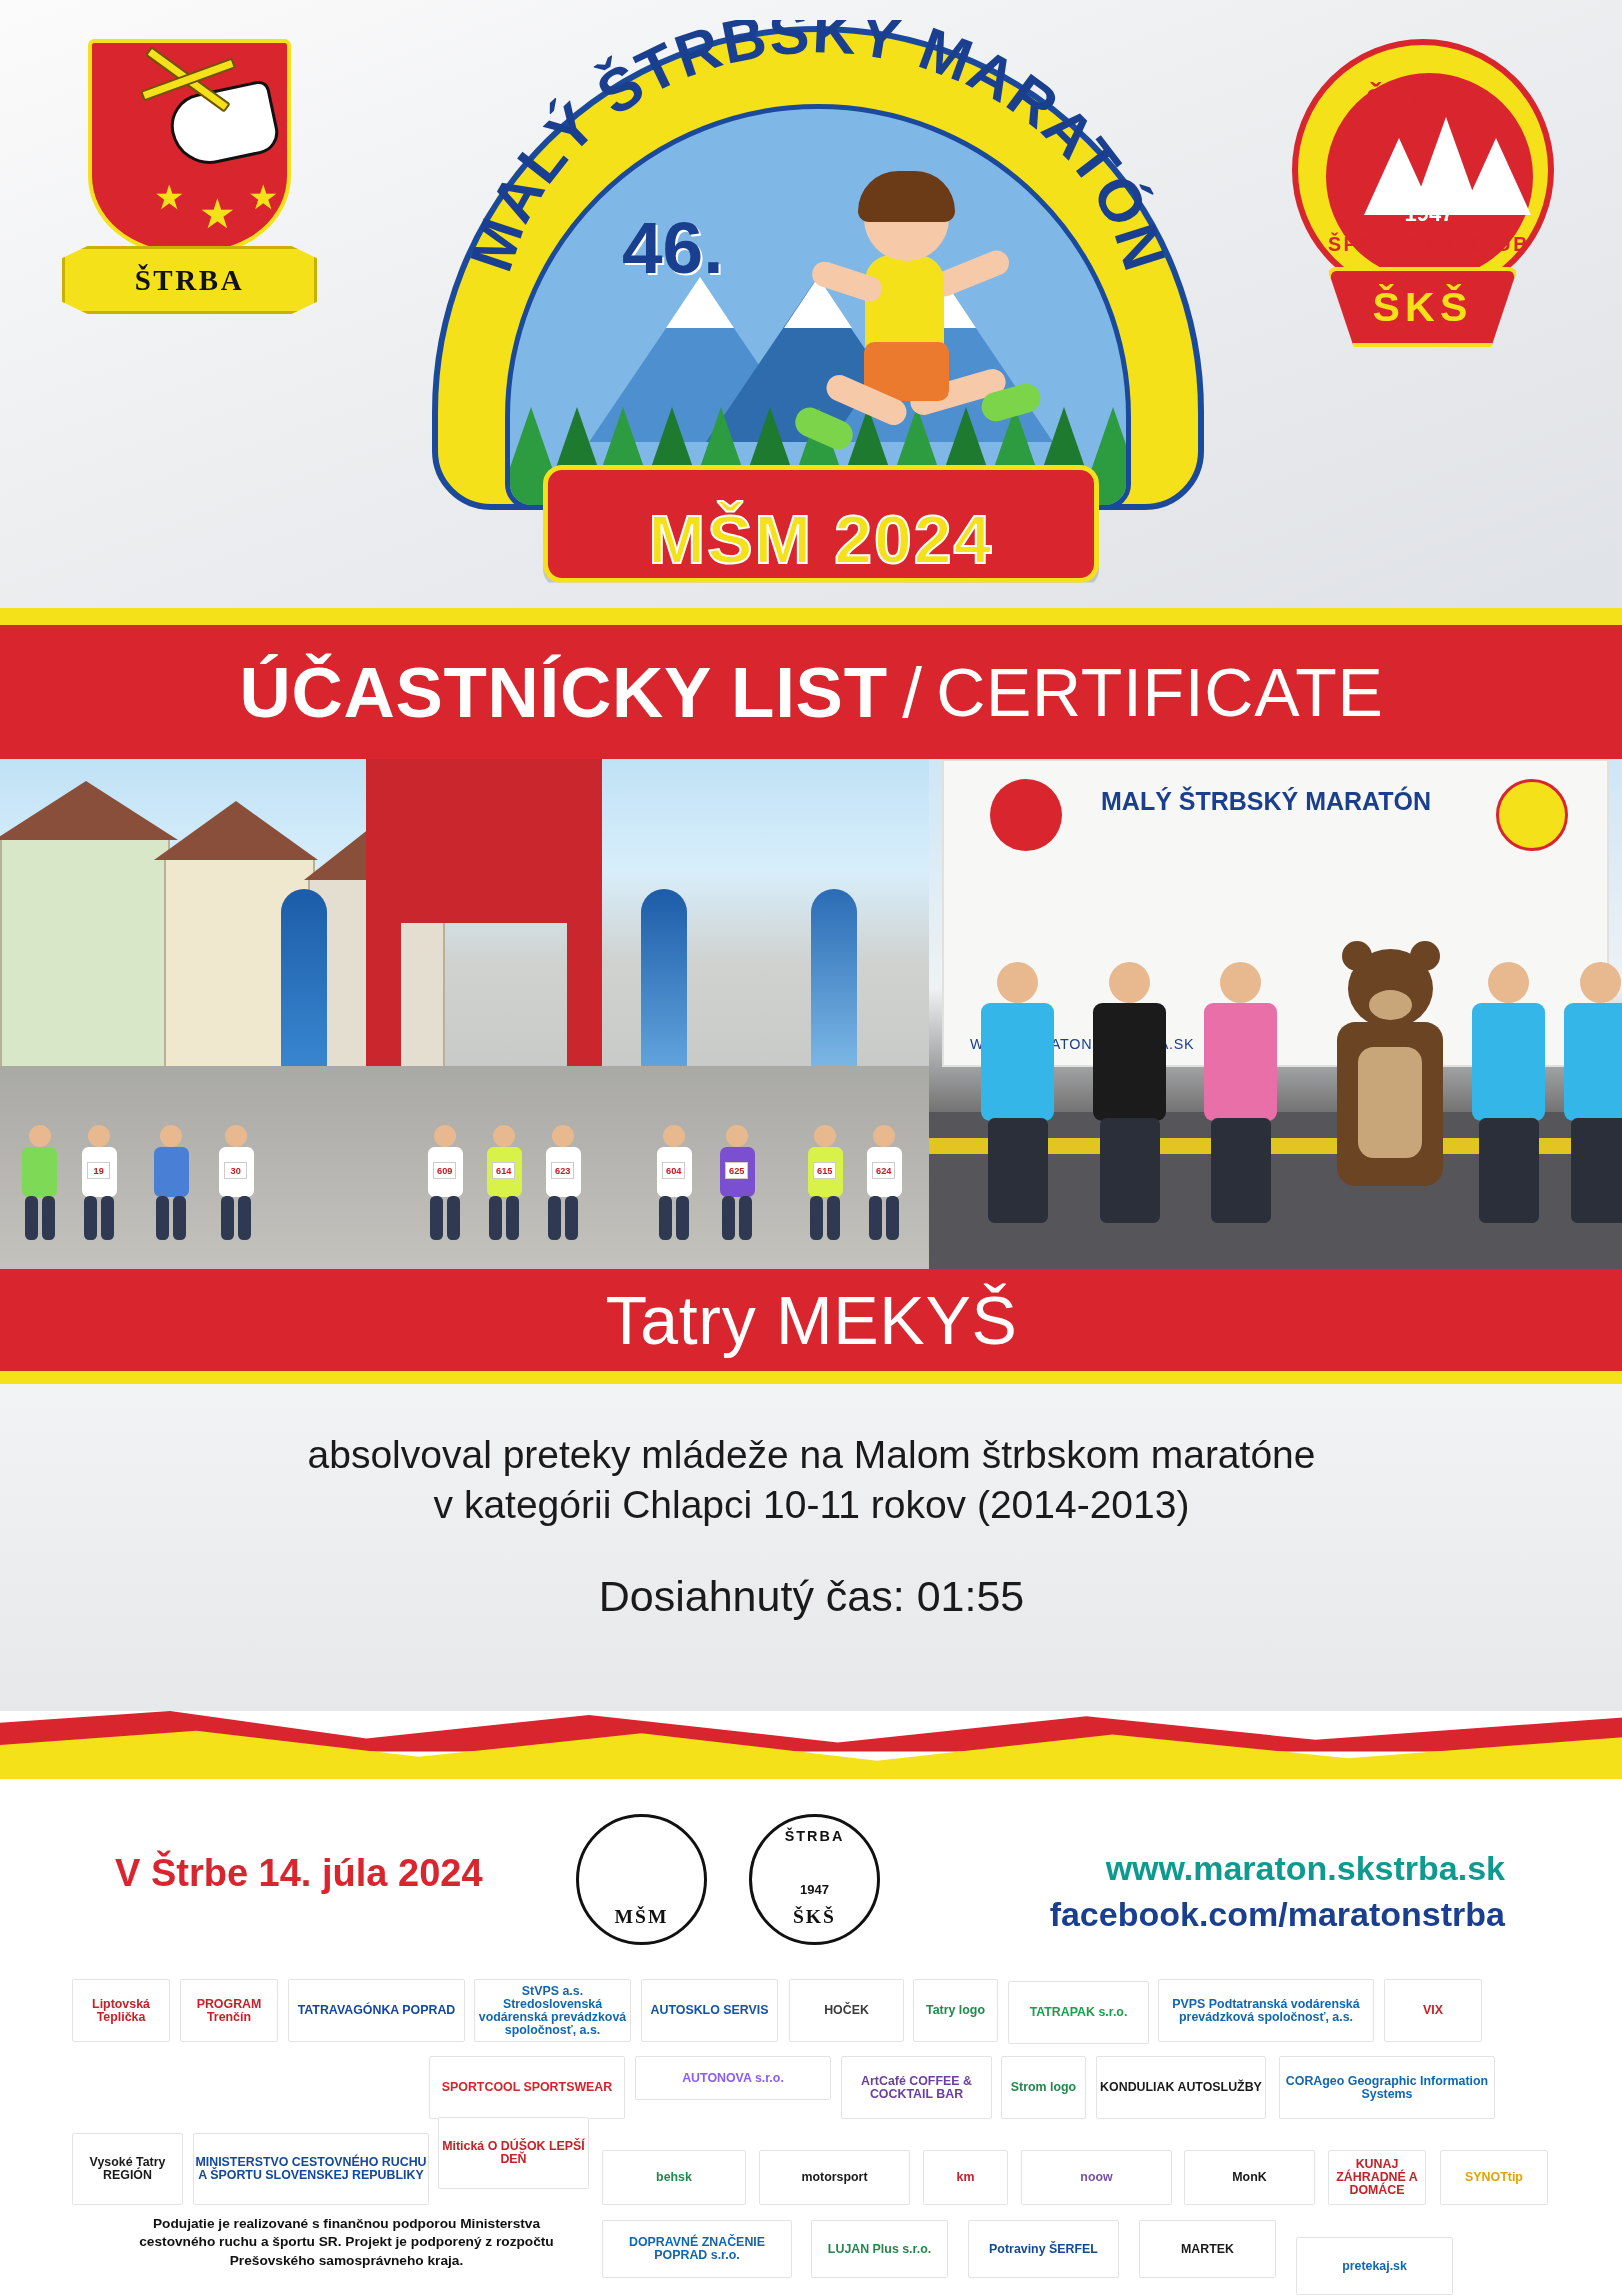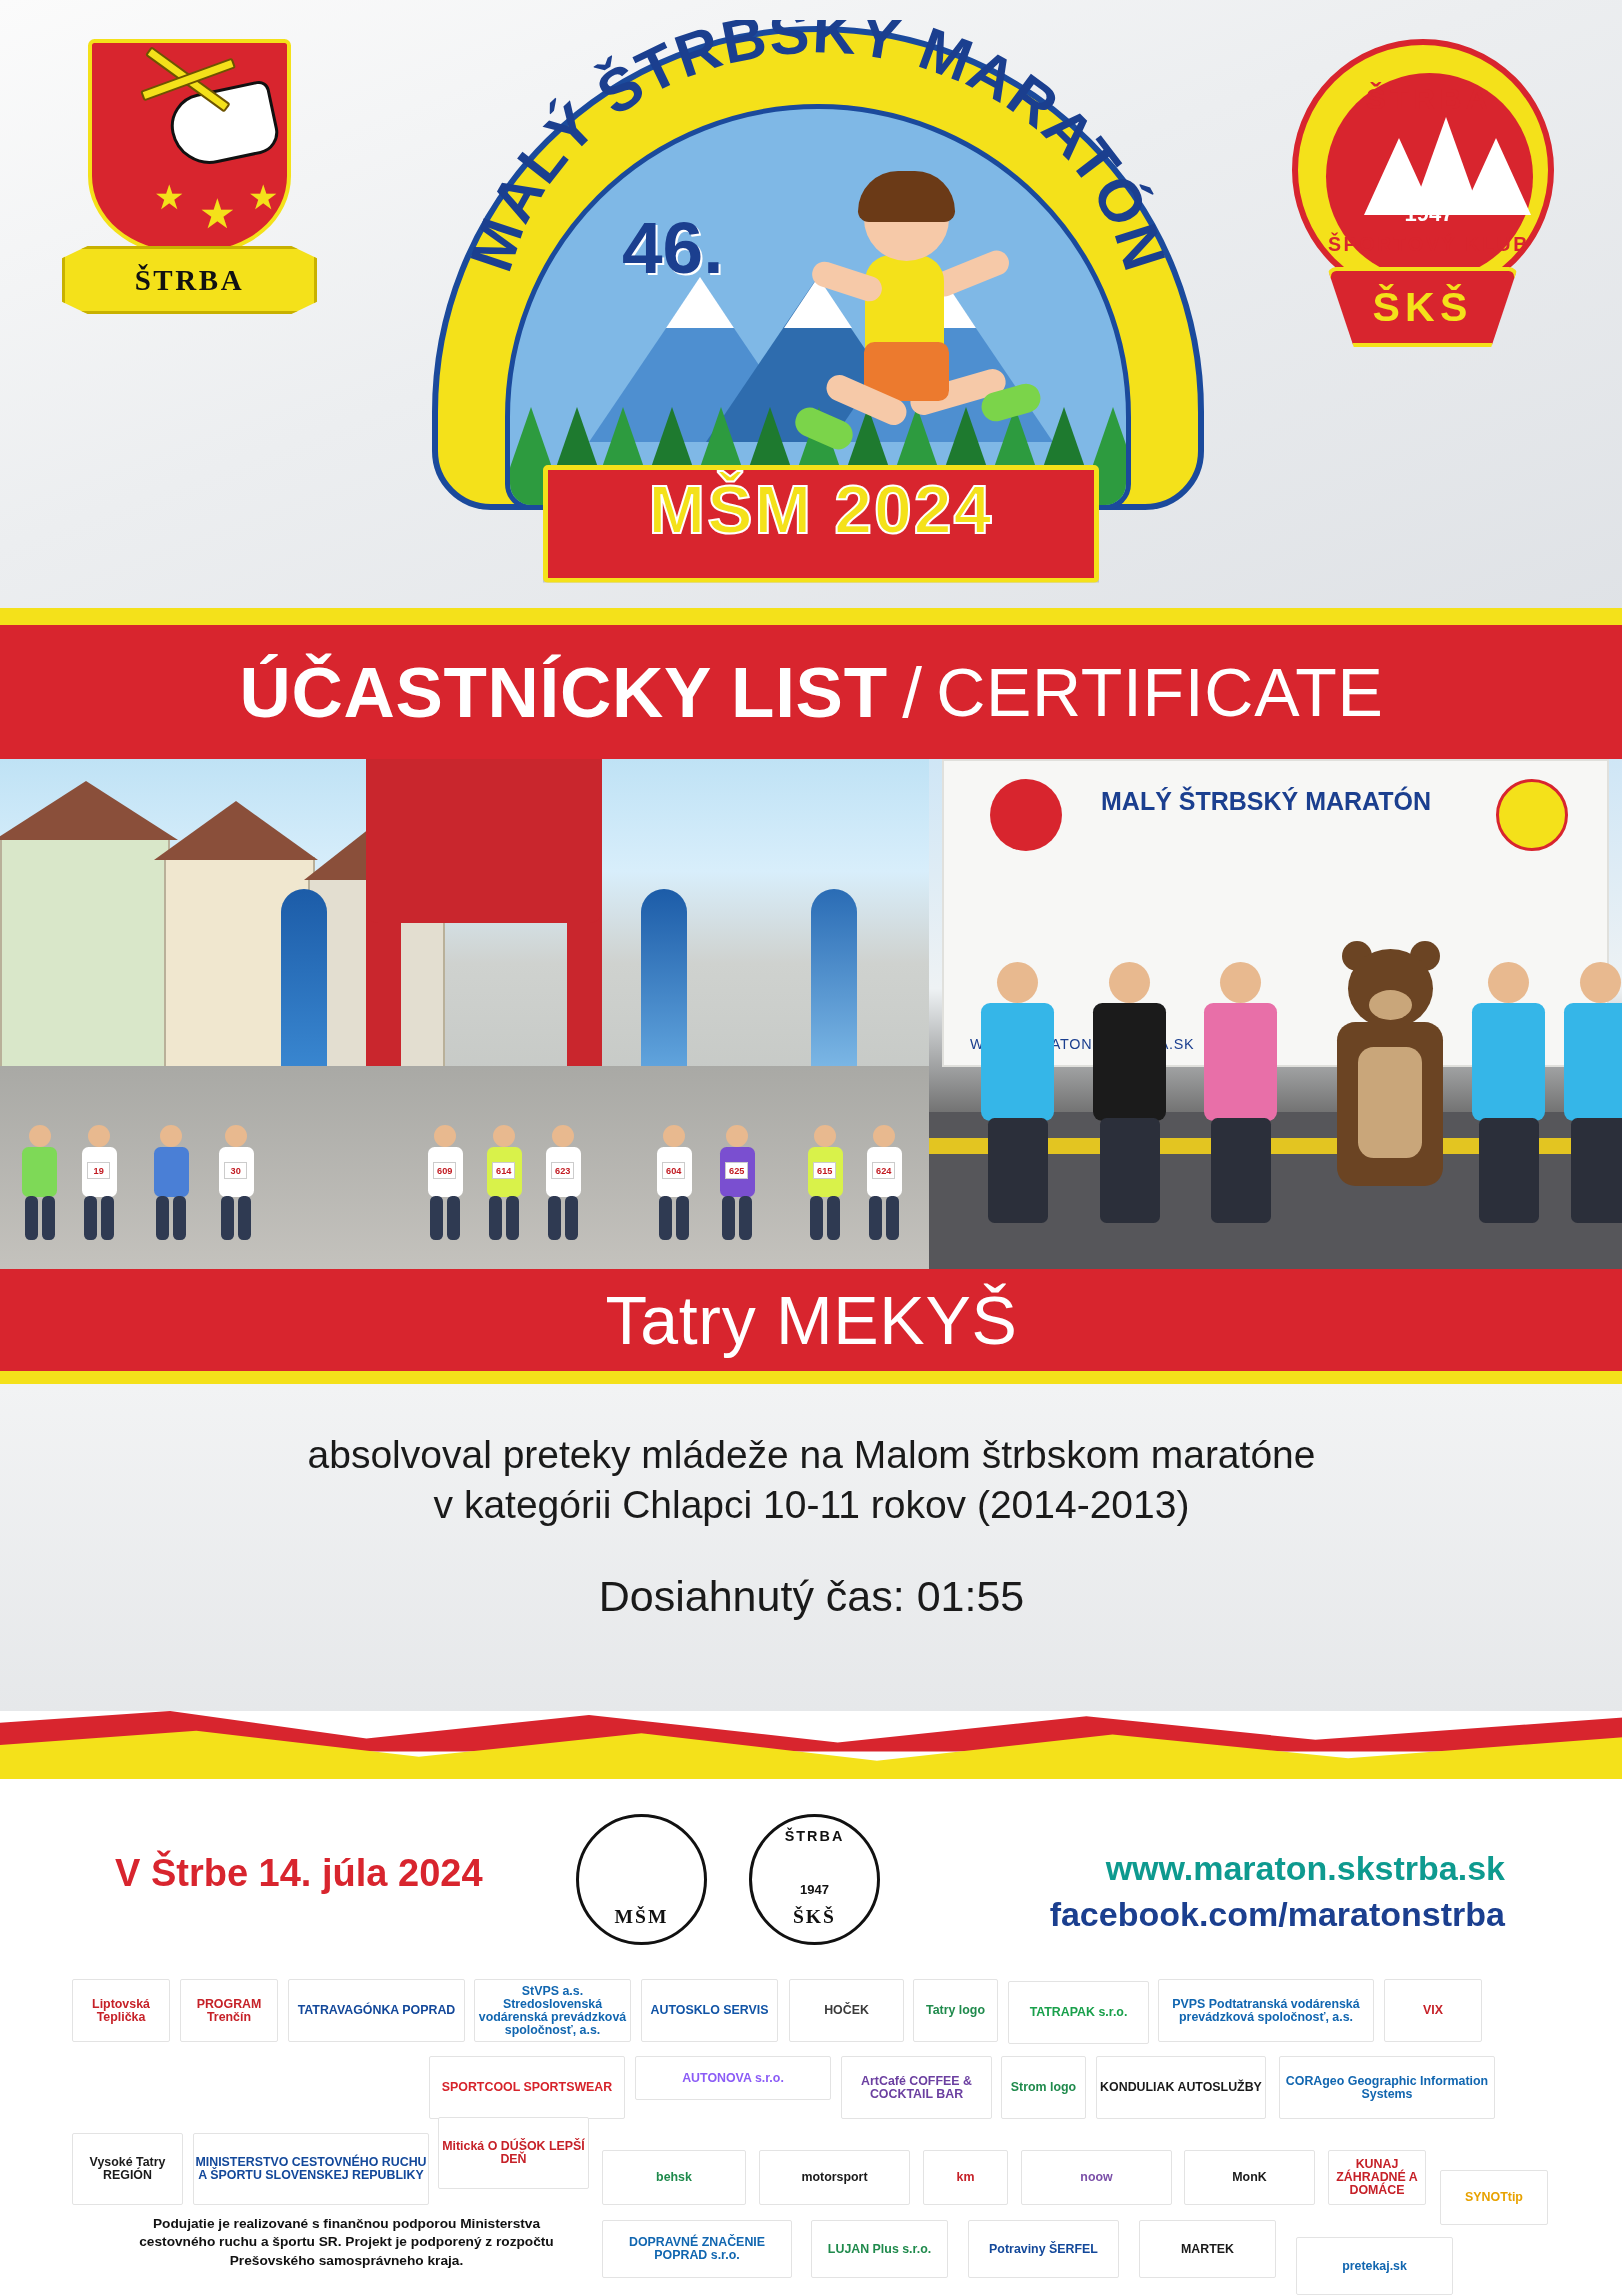--- a/index.html
+++ b/index.html
@@ -192,24 +192,24 @@
   .runner .leg-a { position:absolute; left:39px; top:216px; width:85px; height:26px; background:#f6c9a8; border-radius:13px; transform:rotate(24deg); }
   .runner .leg-b { position:absolute; left:124px; top:208px; width:98px; height:26px; background:#f6c9a8; border-radius:13px; transform:rotate(-16deg); }
   .runner .shoe-a { position:absolute; left:9.2px; top:243px; width:60px; height:29px; background:#7bd44a; border-radius:14.4px; transform:rotate(24deg); }
   .runner .shoe-b { position:absolute; left:196px; top:217px; width:60px; height:29px; background:#7bd44a; border-radius:14.4px; transform:rotate(-16deg); }
   .logo .banner {
     position: absolute;
     left: 111px; top: 445px;
     width: 556px; height: 118px;
     background: #d8252e;
     border: 5.2px solid #f4e11a;
-    border-radius: 5px;
+    border-radius: 19px;
     clip-path: polygon(0% 0%, 100% 0%, 100% 100%, 0% 100%);
     display: flex;
-    align-items: flex-start;
+    align-items: flex-end;
     justify-content: center;
     box-shadow: 0 5.2px 0 rgba(0,0,0,0.15);
   }
   .logo .banner span {
     font-family: "Liberation Sans", sans-serif;
     font-weight: bold;
     font-size: 68px;
     color: #f4e11a;
     letter-spacing: 2px;
     -webkit-text-stroke: 2px #ffffff;
@@ -954,21 +954,21 @@
       <div class="sp" style="left: 1207px; top: 77px; width: 216px; height: 63px; color: rgb(17, 102, 176);">CORAgeo Geographic Information Systems</div>
       <div class="sp" style="left: 0px; top: 154px; width: 111px; height: 72px; color: rgb(26, 26, 26);">Vysoké Tatry REGIÓN</div>
       <div class="sp" style="left: 121px; top: 154px; width: 236px; height: 72px; color: rgb(19, 72, 154);">MINISTERSTVO CESTOVNÉHO RUCHU A ŠPORTU SLOVENSKEJ REPUBLIKY</div>
       <div class="sp" style="left: 366px; top: 138px; width: 151px; height: 72px; color: rgb(198, 33, 40);">Mitická O DÚŠOK LEPŠÍ DEŇ</div>
       <div class="sp" style="left: 530px; top: 171px; width: 144px; height: 55px; color: rgb(31, 138, 76);">behsk</div>
       <div class="sp" style="left: 687px; top: 171px; width: 151px; height: 55px; color: rgb(26, 26, 26);">motorsport</div>
       <div class="sp" style="left: 851px; top: 171px; width: 85px; height: 55px; color: rgb(198, 33, 40);">km</div>
       <div class="sp" style="left: 949px; top: 171px; width: 151px; height: 55px; color: rgb(123, 79, 168);">noow</div>
       <div class="sp" style="left: 1112px; top: 171px; width: 131px; height: 55px; color: rgb(26, 26, 26);">MonK</div>
       <div class="sp" style="left: 1256px; top: 171px; width: 98px; height: 55px; color: rgb(198, 33, 40);">KUNAJ ZÁHRADNÉ A DOMÁCE</div>
-      <div class="sp" style="left: 1368px; top: 171px; width: 108px; height: 55px; color: rgb(232, 162, 0); margin-top: 20px;">SYNOTtip</div>
+      <div class="sp" style="left: 1368px; top: 171px; width: 108px; height: 55px; color: rgb(232, 162, 0);">SYNOTtip</div>
       <div class="sp" style="left: 530px; top: 241px; width: 190px; height: 58px; color: rgb(17, 102, 176);">DOPRAVNÉ ZNAČENIE POPRAD s.r.o.</div>
       <div class="sp" style="left: 739px; top: 241px; width: 137px; height: 58px; color: rgb(31, 138, 76);">LUJAN Plus s.r.o.</div>
       <div class="sp" style="left: 896px; top: 241px; width: 151px; height: 58px; color: rgb(19, 72, 154);">Potraviny ŠERFEL</div>
       <div class="sp" style="left: 1067px; top: 241px; width: 137px; height: 58px; color: rgb(26, 26, 26);">MARTEK</div>
       <div class="sp" style="left: 1224px; top: 241px; width: 157px; height: 58px; color: rgb(17, 102, 176); margin-top: 17px;">pretekaj.sk</div>
     </div>
 
   <div class="grant-note">Podujatie je realizované s finančnou podporou Ministerstva cestovného ruchu a športu SR. Projekt je podporený z rozpočtu Prešovského samosprávneho kraja.</div>
 </div>
 

